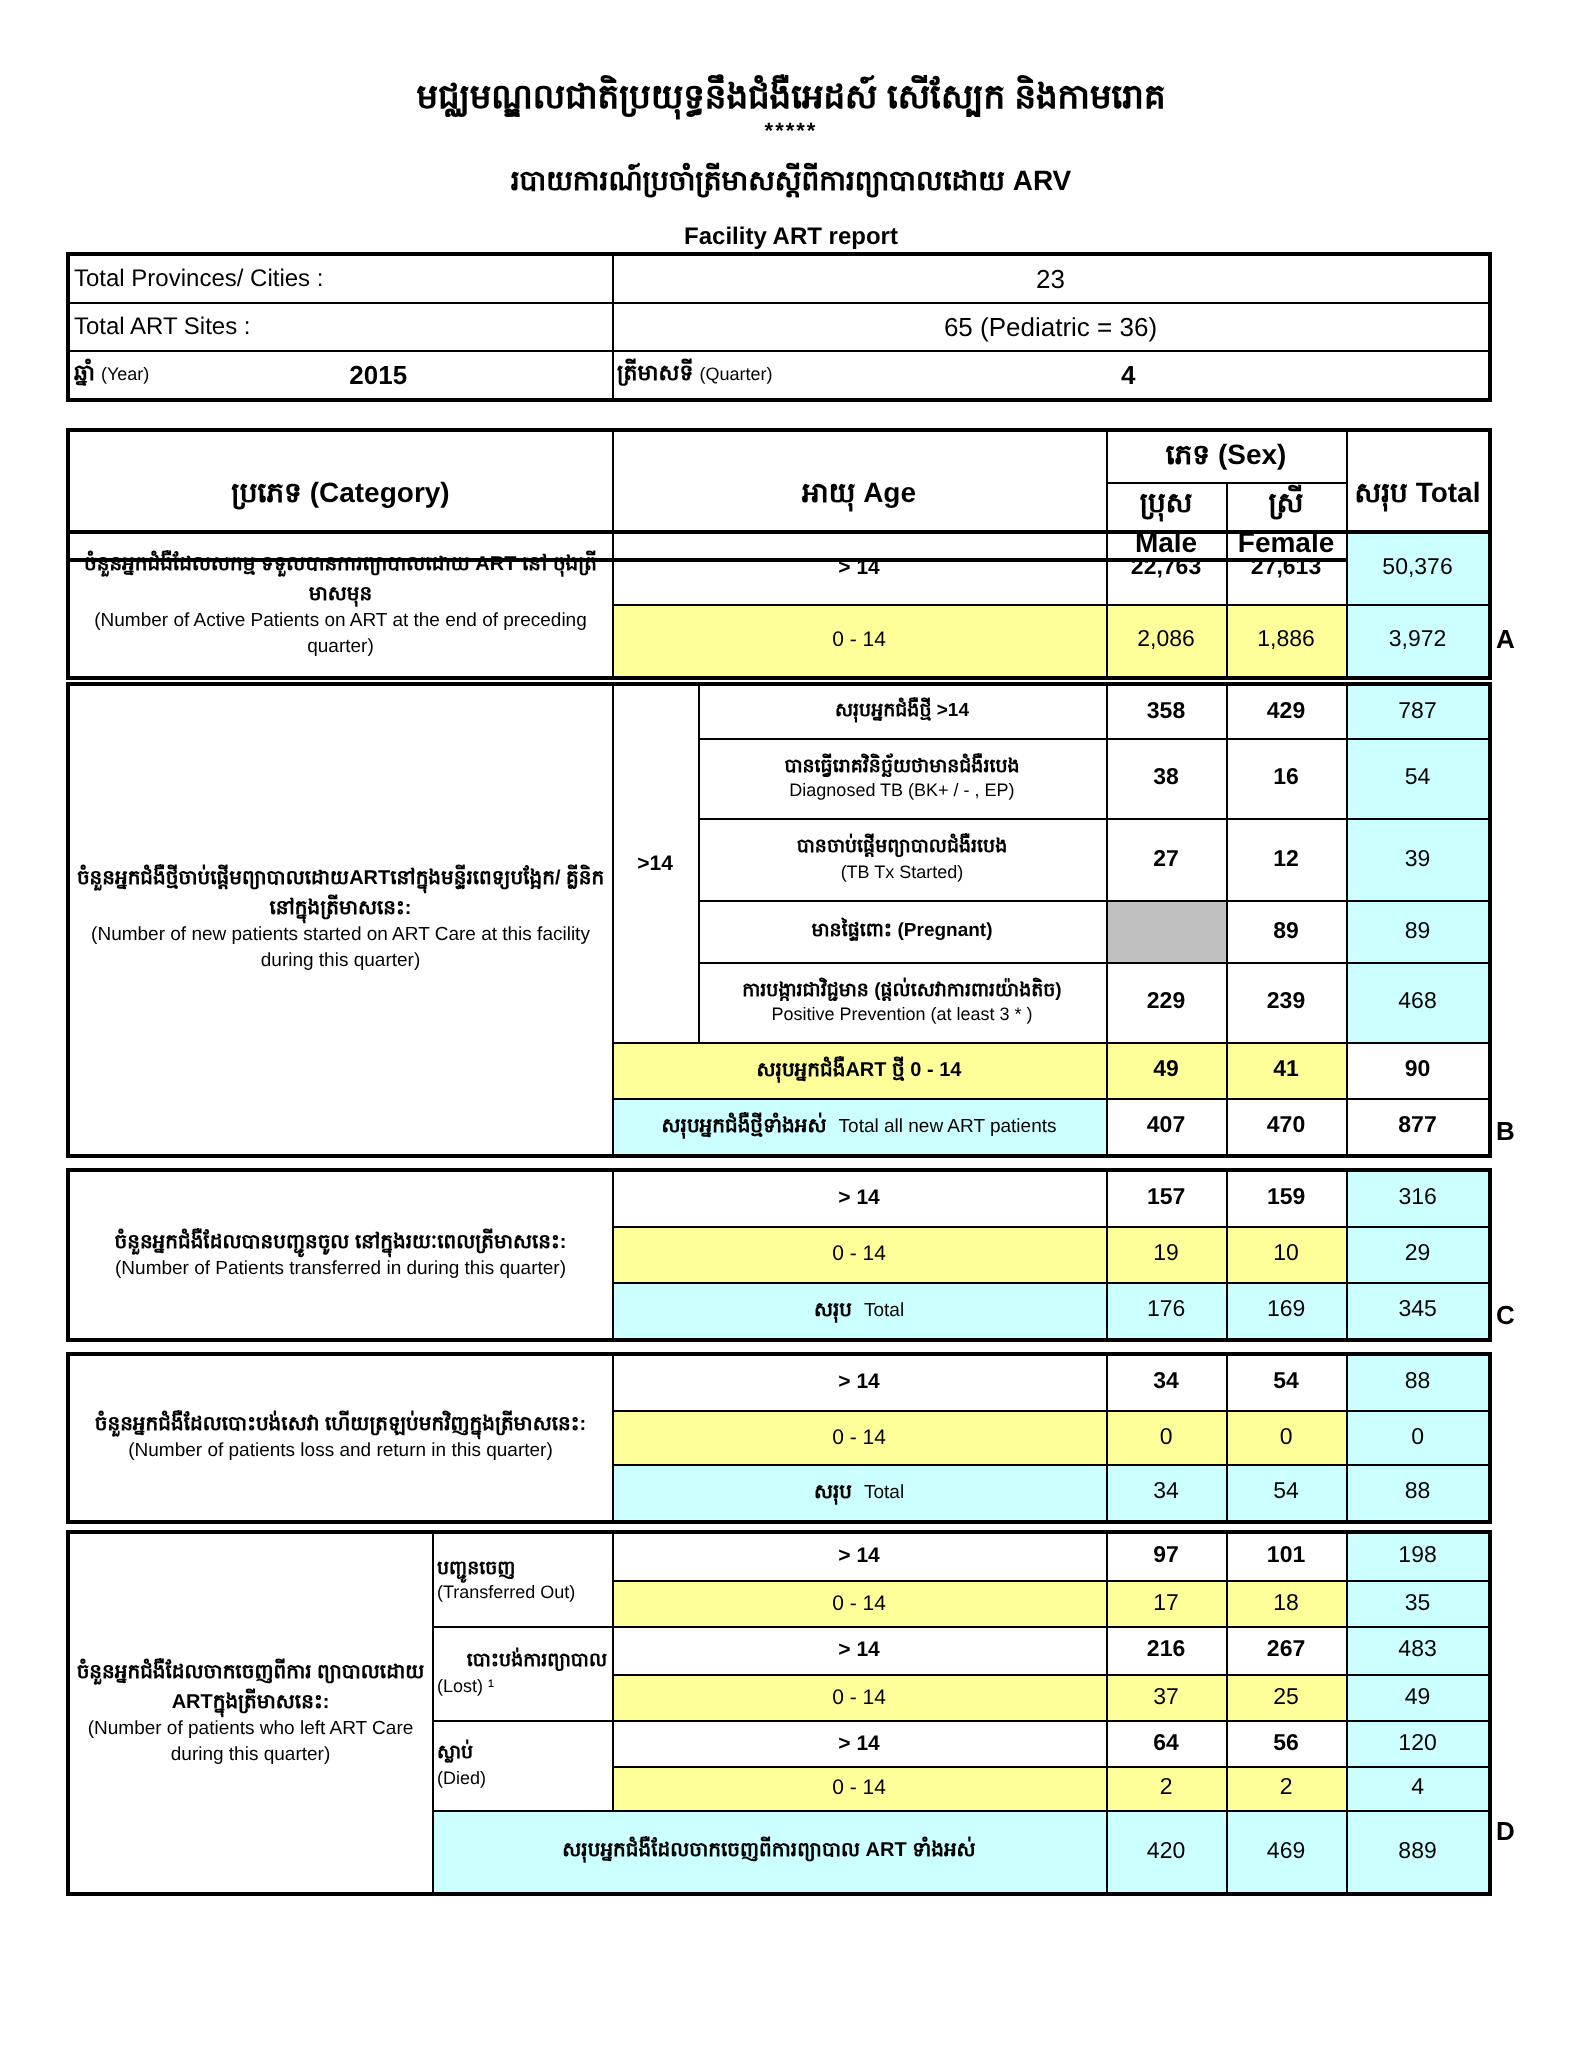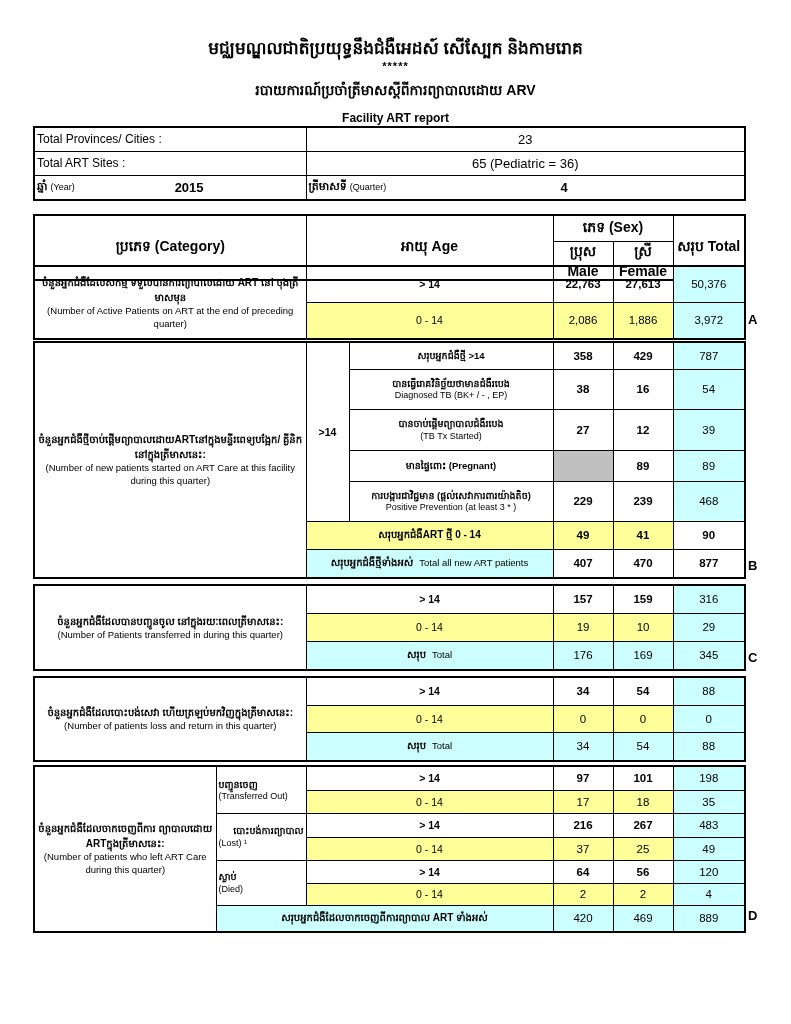--- a/index.html
+++ b/index.html
@@ -347,21 +347,21 @@
       <td class="num b">64</td>
       <td class="num b">56</td>
       <td class="num cyan">120</td>
     </tr>
     <tr style="height:22px;">
       <td colspan="2" class="age yellow">0 - 14</td>
       <td class="num yellow">2</td>
       <td class="num yellow">2</td>
       <td class="num cyan">4</td>
     </tr>
-    <tr style="height:27px;">
+    <tr style="height:42px;">
       <td colspan="3" class="lblrow kh cyan">សរុបអ្នកជំងឺដែលចាកចេញពីការព្យាបាល ART ទាំងអស់</td>
       <td class="num cyan">420</td>
       <td class="num cyan">469</td>
       <td class="num cyan">889</td>
     </tr>
   </tbody>
     </table>
   <div class="sec-letter" style="top:908px;">D</div>
 
 </div>

